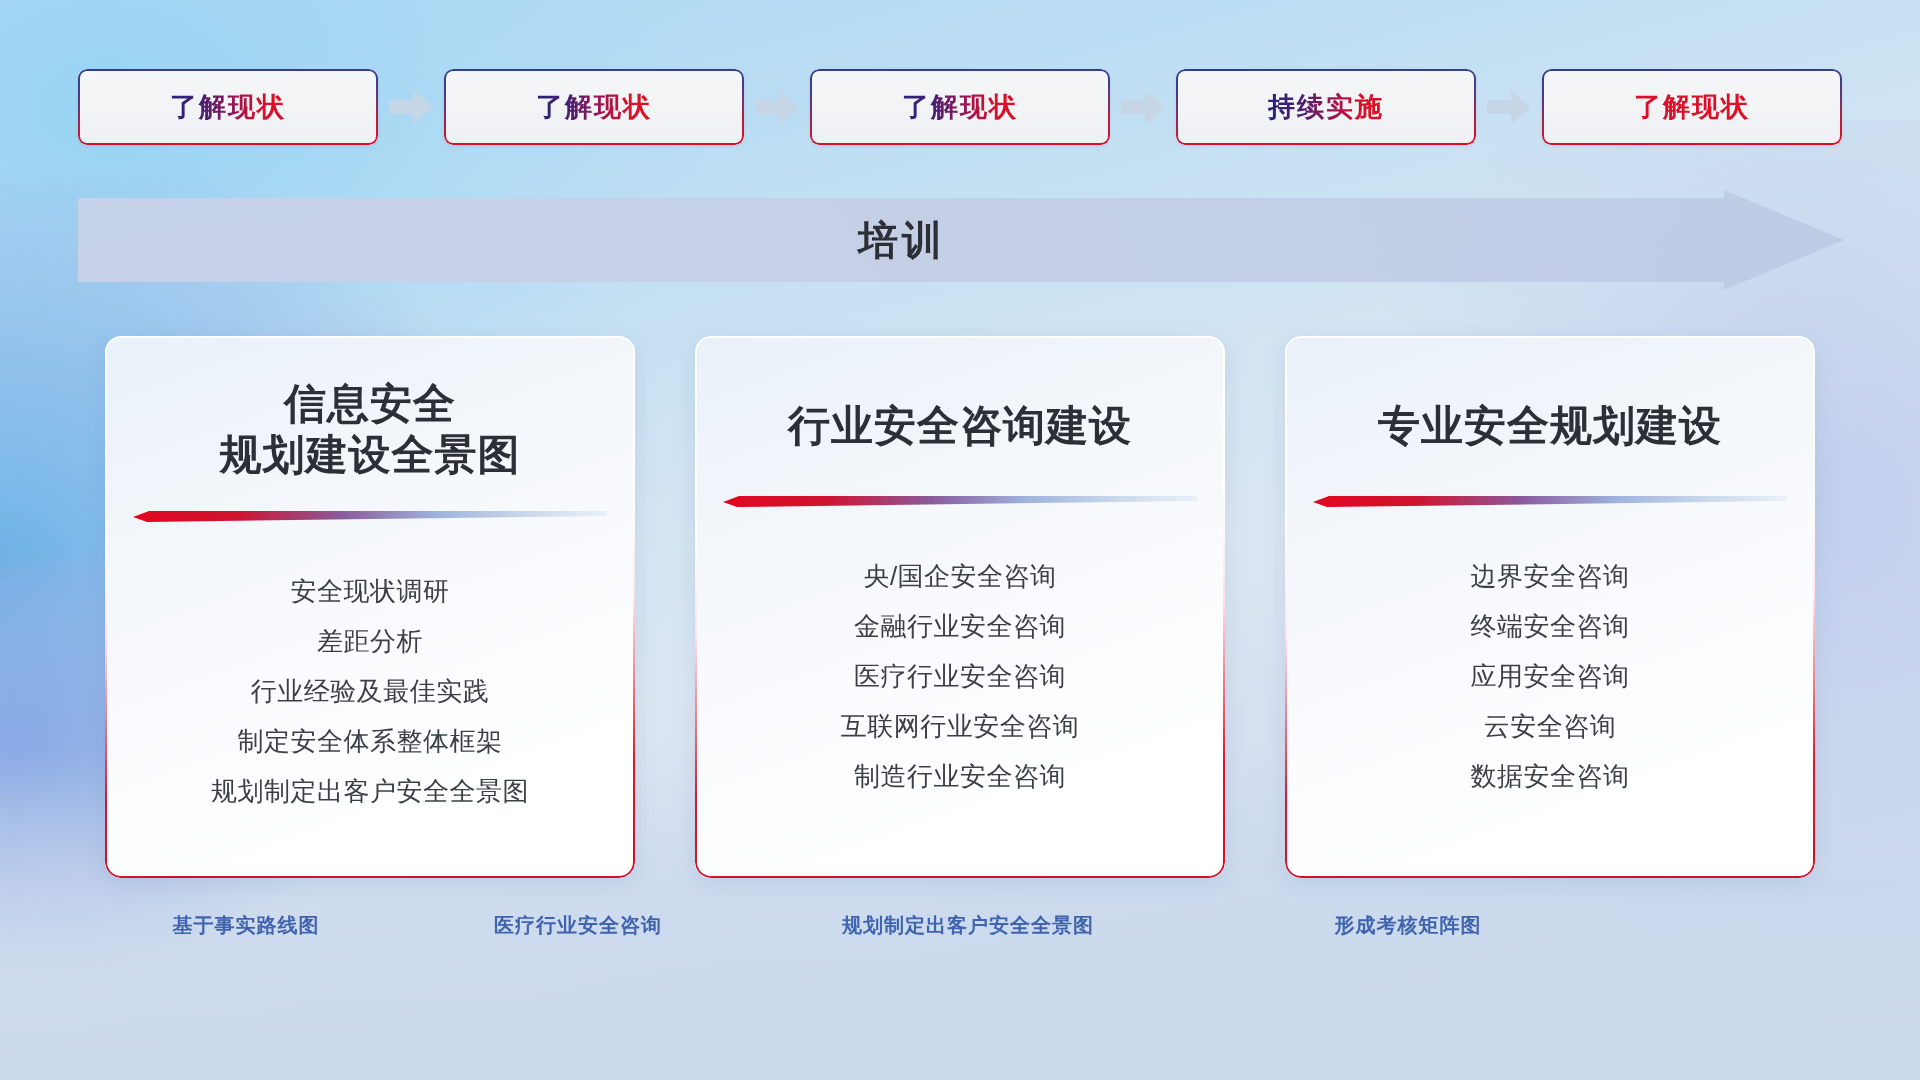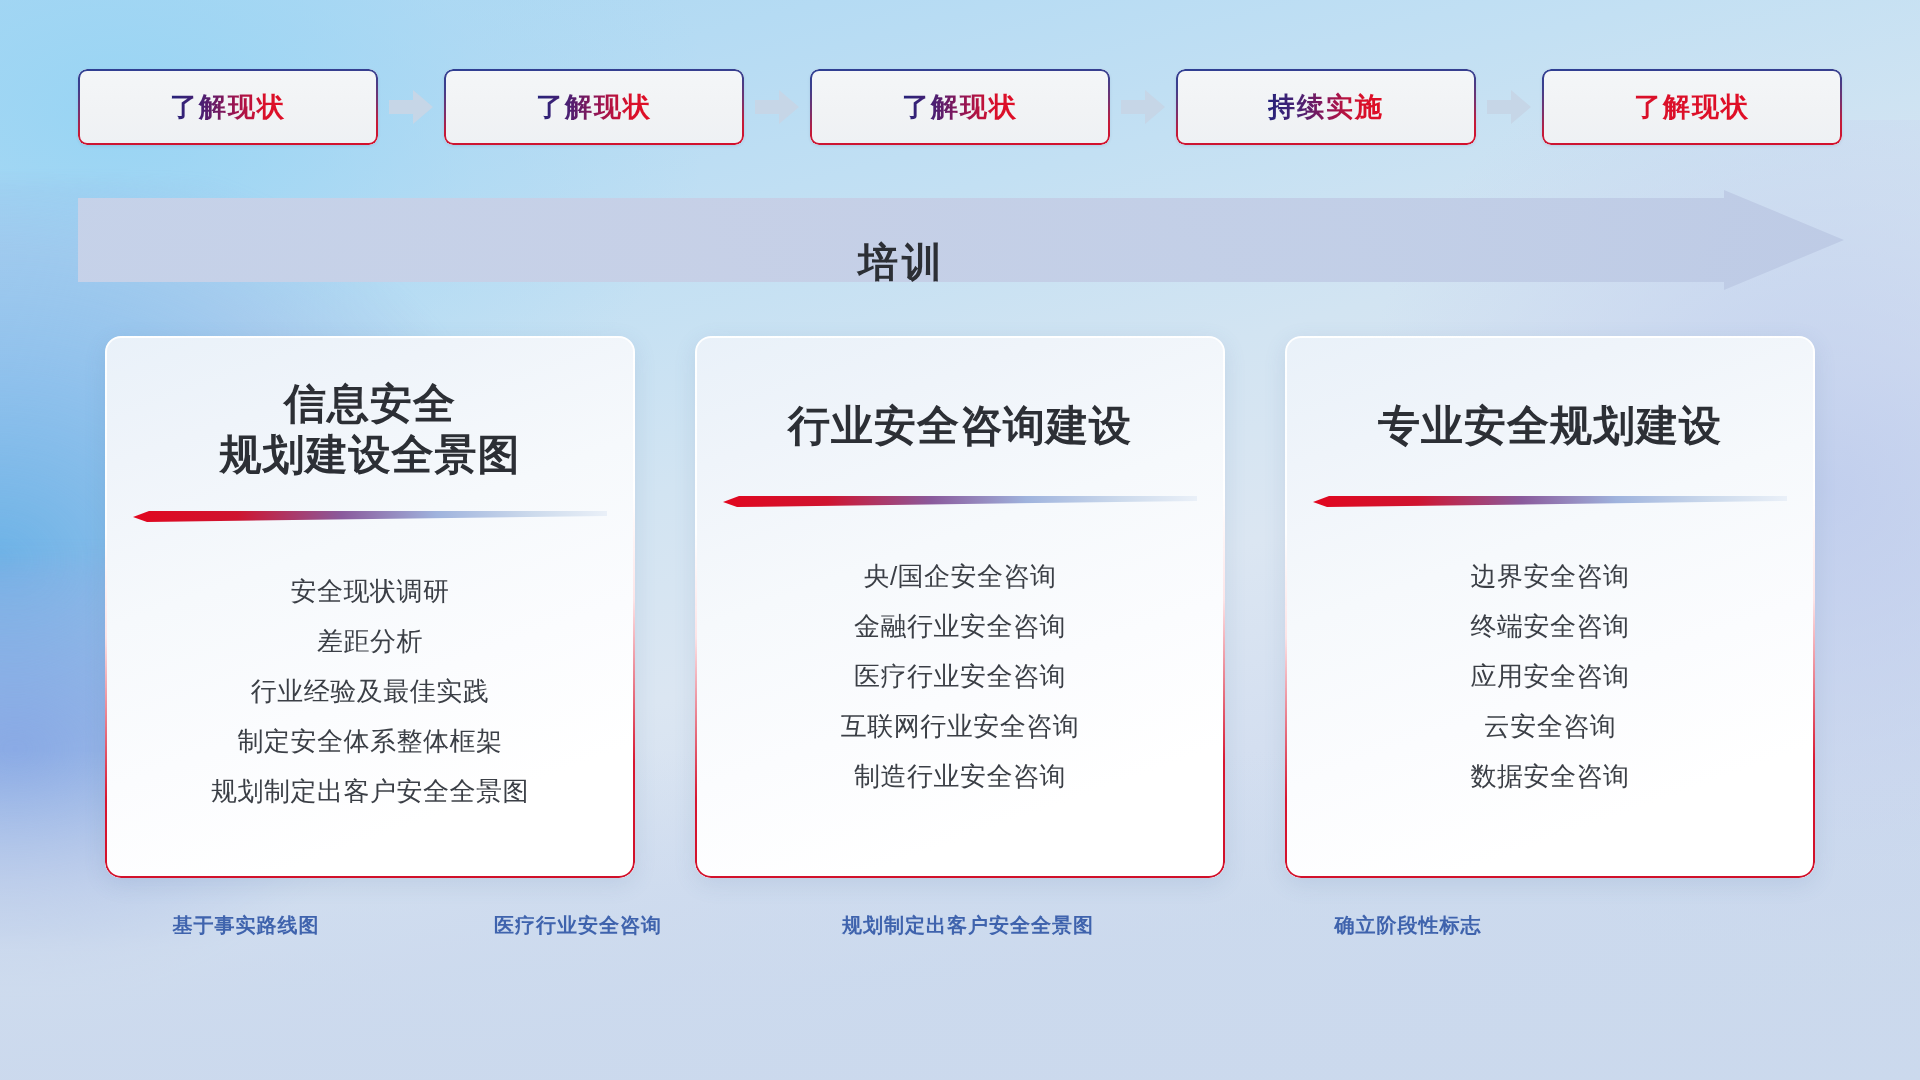--- a/index.html
+++ b/index.html
@@ -157,21 +157,21 @@
     width: 1766px;
     height: 100px;
   }
   .train-band svg { display: block; width: 100%; height: 100%; }
   .train-label {
     position: absolute;
     left: 0; right: 140px;
     top: 190px;
     height: 100px;
     display: flex;
-    align-items: flex-end;
+    align-items: center;
     justify-content: center;
     font-size: 40px;
     font-weight: 700;
     color: #2c2f35;
     letter-spacing: 4px;
     margin-left: 24px;
   }
 
   
   .cards {
@@ -472,16 +472,16 @@
         <div class="sp-gap-c"></div>
       </div>
     </div>
 
   </div>
 
   <div class="captions">
     <div class="caption" style="left:246px">基于事实路线图</div>
     <div class="caption" style="left:578px">医疗行业安全咨询</div>
     <div class="caption" style="left:968px">规划制定出客户安全全景图</div>
-    <div class="caption" style="left:1408px">确立阶段性标志</div>
+    <div class="caption" style="left:1408px">形成考核矩阵图</div>
   </div>
 
 </div>
 
 </body></html>

